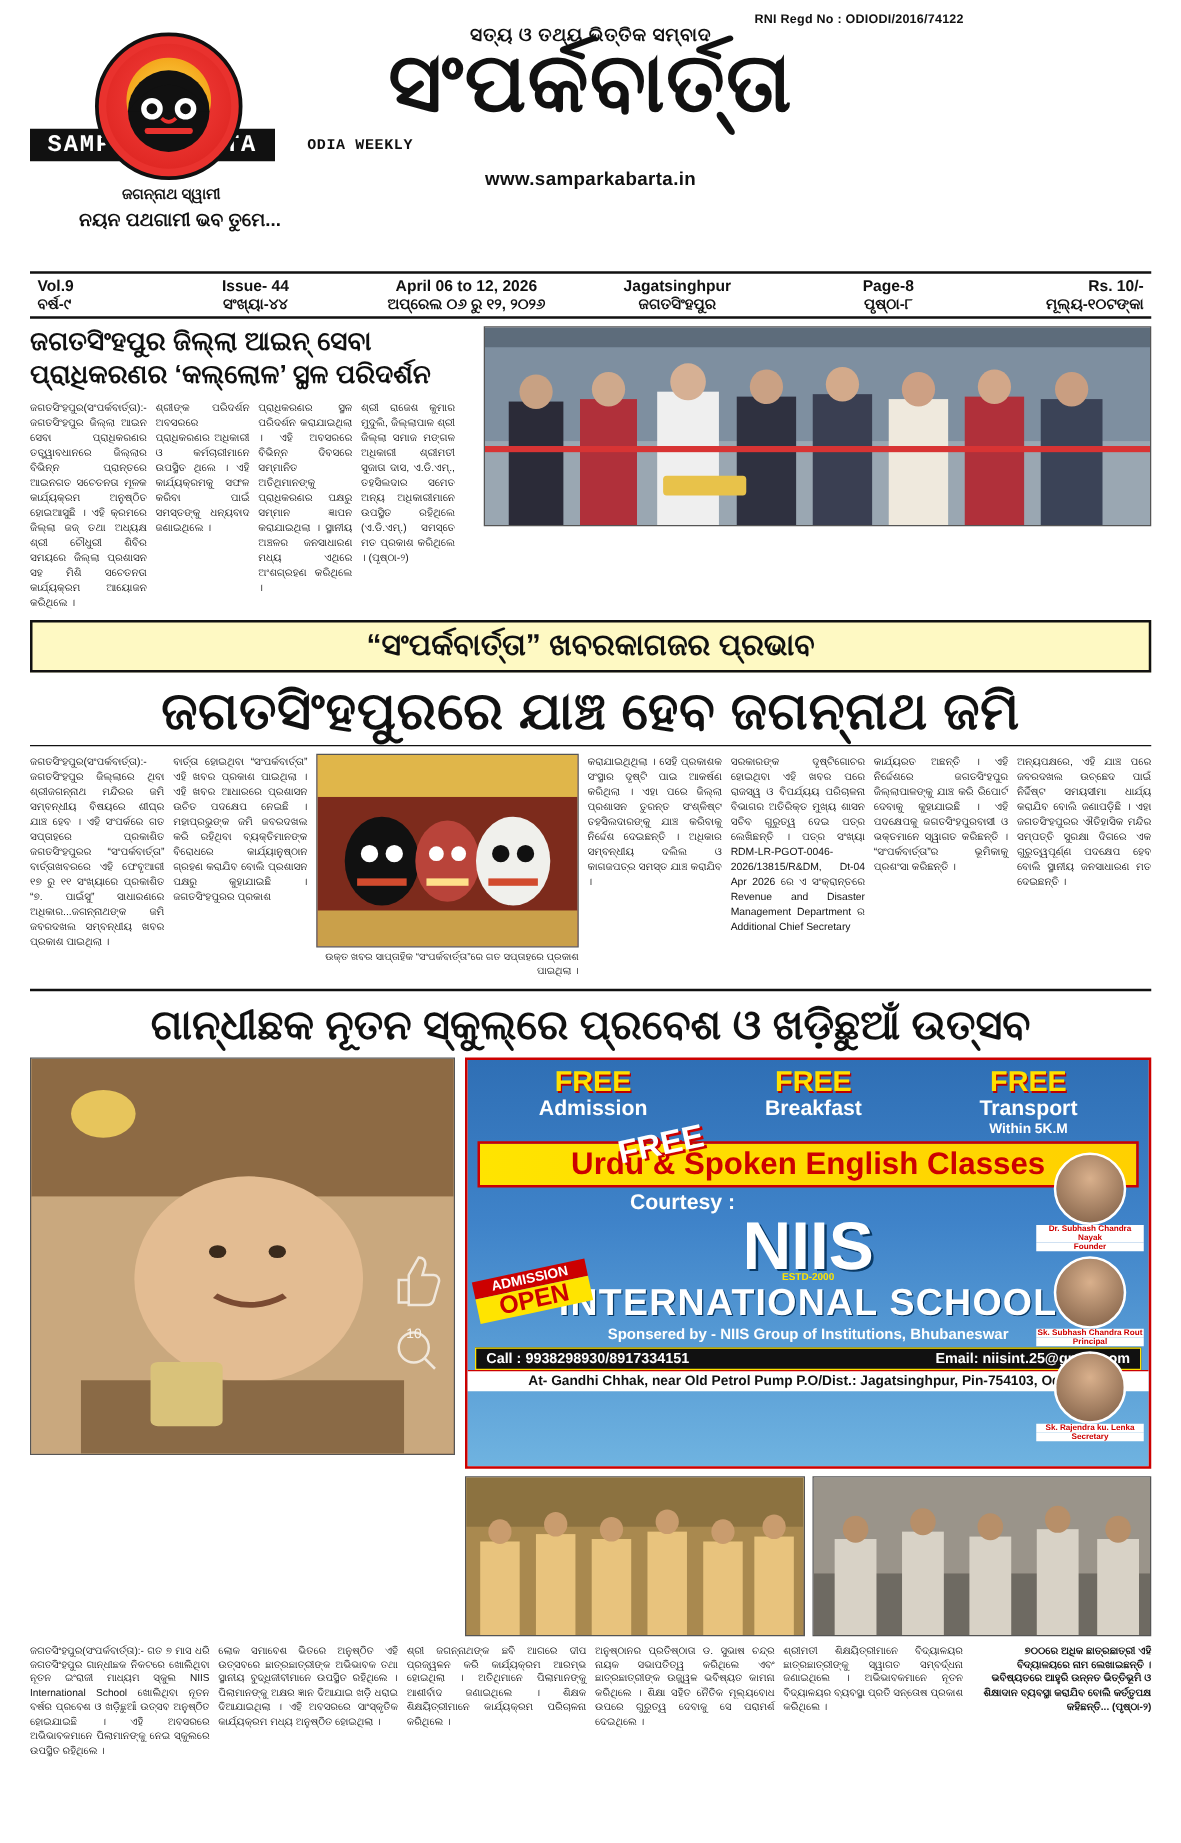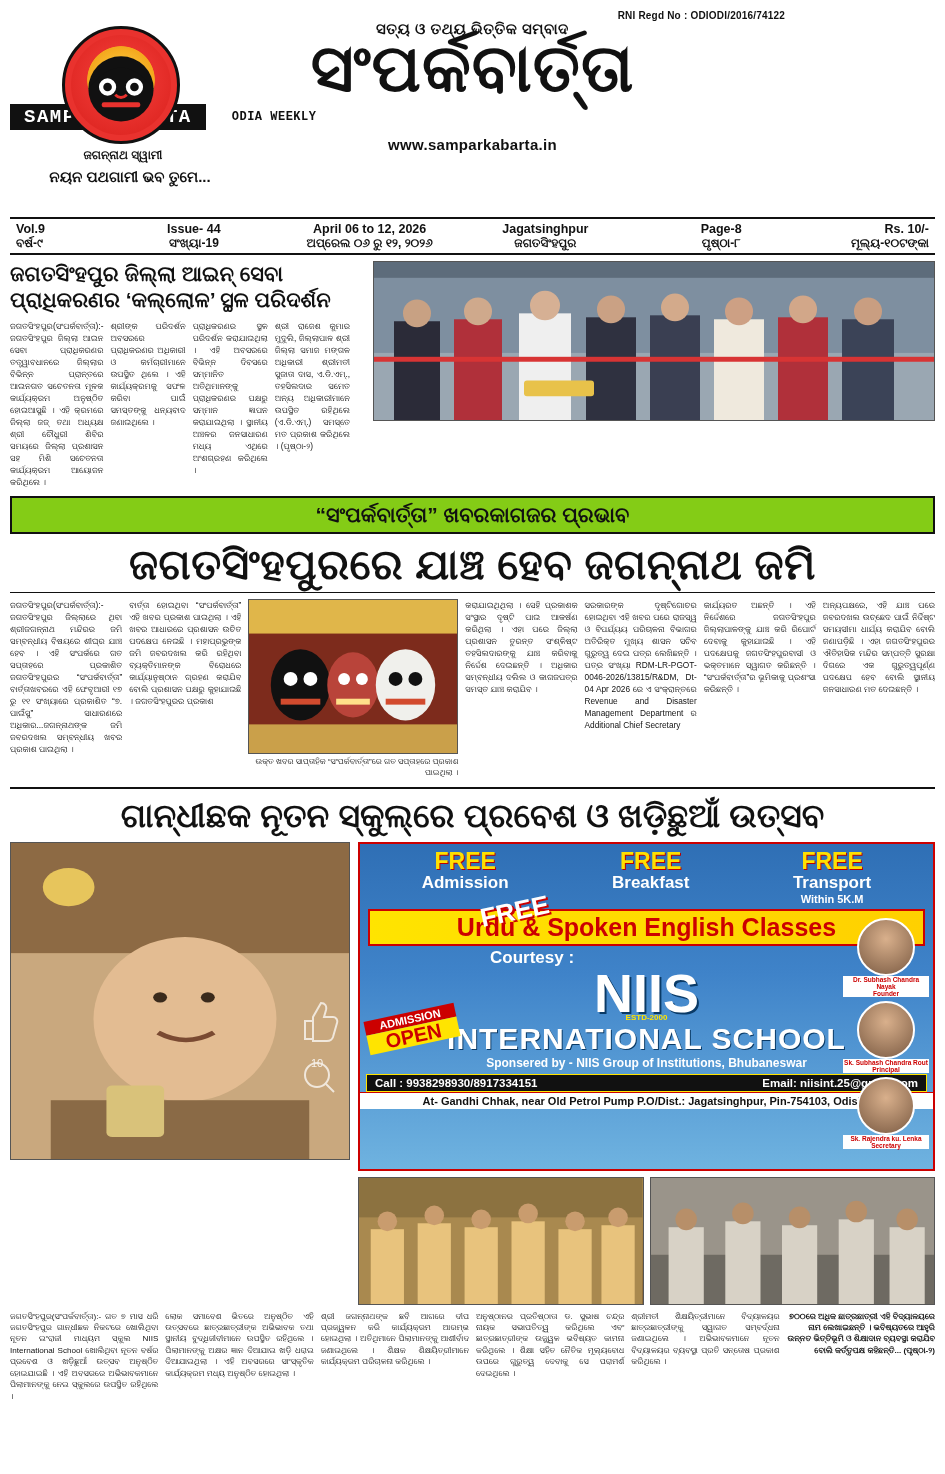--- a/index.html
+++ b/index.html
@@ -4,21 +4,21 @@
 <style>
   * { box-sizing: border-box; }
   html, body { margin:0; padding:0; }
   body {
     width: 945px; height: 1474px;
     background: #ffffff;
     font-family: "Liberation Sans", sans-serif;
     color: #111;
     overflow: hidden;
   }
-  .page { width: 945px; height: 1474px; padding: 8px 10px; position: relative; }
+  .page { width: 945px; height: 1474px; padding: 8px 24px; position: relative; }
 
   
   .masthead { position: relative; height: 205px; }
   .rni {
     position: absolute; right: 150px; top: 2px;
     font-size: 10px; font-weight: bold; letter-spacing: .2px;
   }
   .tagline-top {
     text-align: center; font-size: 15px; font-weight: bold;
     padding-top: 12px; letter-spacing: .5px; color:#111;
@@ -87,21 +87,21 @@
     width:100%; border: 1px solid #555; display:block; background:#bbb;
   }
   .photo-ribbon {
     height: 160px; position:relative; overflow:hidden;
     background: linear-gradient(180deg,#6d7f94 0%, #8b9aa8 40%, #5c6a78 100%);
   }
 
   
   .band {
     border:2px solid #111; margin-top:8px; text-align:center;
-    background:#84cc16; padding: 5px 0; font-size: 21px; font-weight:bold;
+    background:#fef9c3; padding: 5px 0; font-size: 24px; font-weight:bold;
   }
   .megahead {
     text-align:center; font-size: 42px; font-weight:bold; line-height:1.1;
     margin: 8px 0 4px; letter-spacing:.5px;
   }
 
   
   .mid { display:flex; gap:7px; border-top:1px solid #111; padding-top:6px; }
   .mcol { flex:1; font-size: 8.3px; line-height: 1.45; text-align: justify; }
   .mid-photo { width: 210px; }
@@ -220,21 +220,21 @@
     <div class="inforow first">
       <div>Vol.9</div>
       <div>Issue- 44</div>
       <div>April 06 to 12, 2026</div>
       <div>Jagatsinghpur</div>
       <div>Page-8</div>
       <div>Rs. 10/-</div>
     </div>
     <div class="inforow second">
       <div>ବର୍ଷ-୯</div>
-      <div>ସଂଖ୍ୟା-19</div>
+      <div>ସଂଖ୍ୟା-୪୪</div>
       <div>ଅପ୍ରେଲ ୦୬ ରୁ ୧୨, ୨୦୨୬</div>
       <div>ଜଗତସିଂହପୁର</div>
       <div>ପୃଷ୍ଠା-୮</div>
       <div>ମୂଲ୍ୟ-୧୦ଟଙ୍କା</div>
     </div>
   </div>
 
   <div class="topstory">
     <div class="topstory-left">
       <div class="ts-head">ଜଗତସିଂହପୁର ଜିଲ୍ଲା ଆଇନ୍ ସେବା ପ୍ରାଧିକରଣର ‘କଲ୍ଲୋଳ’ ସ୍ଥଳ ପରିଦର୍ଶନ</div>

